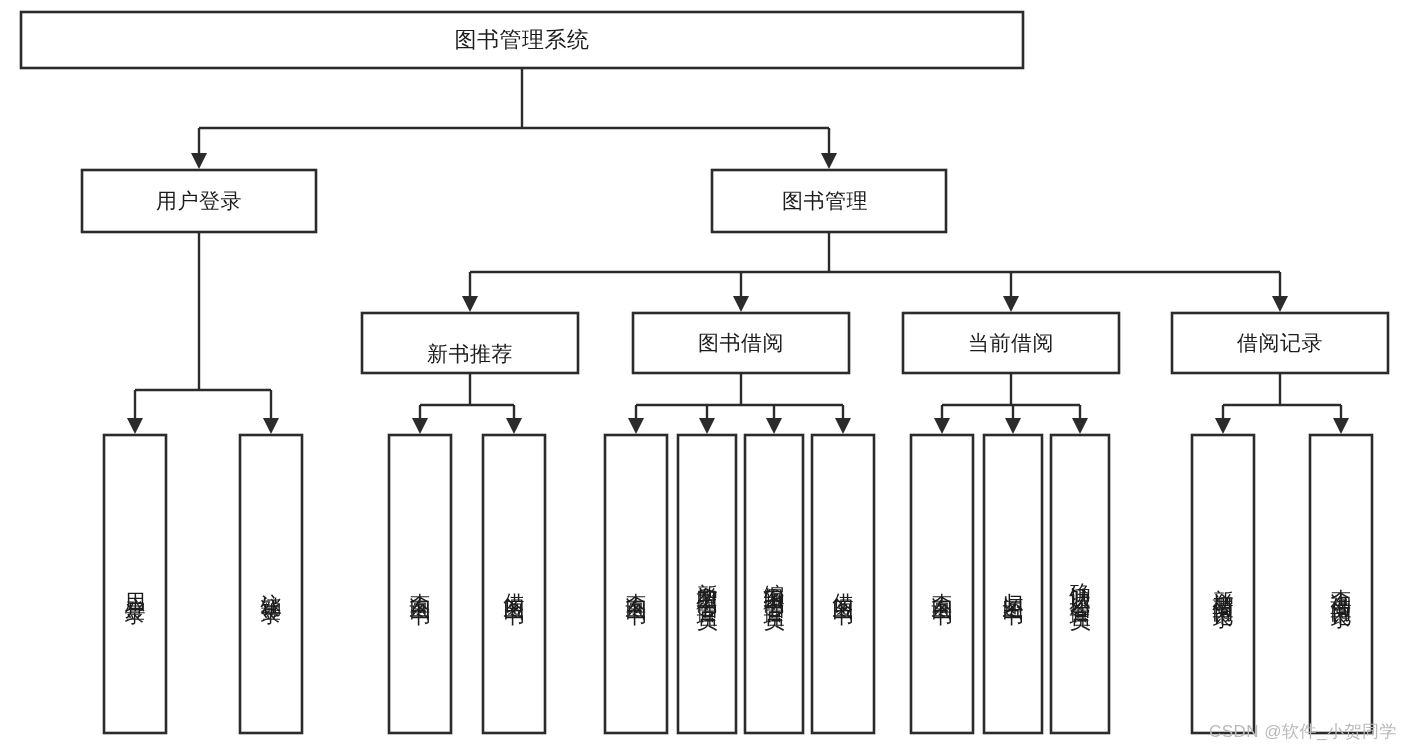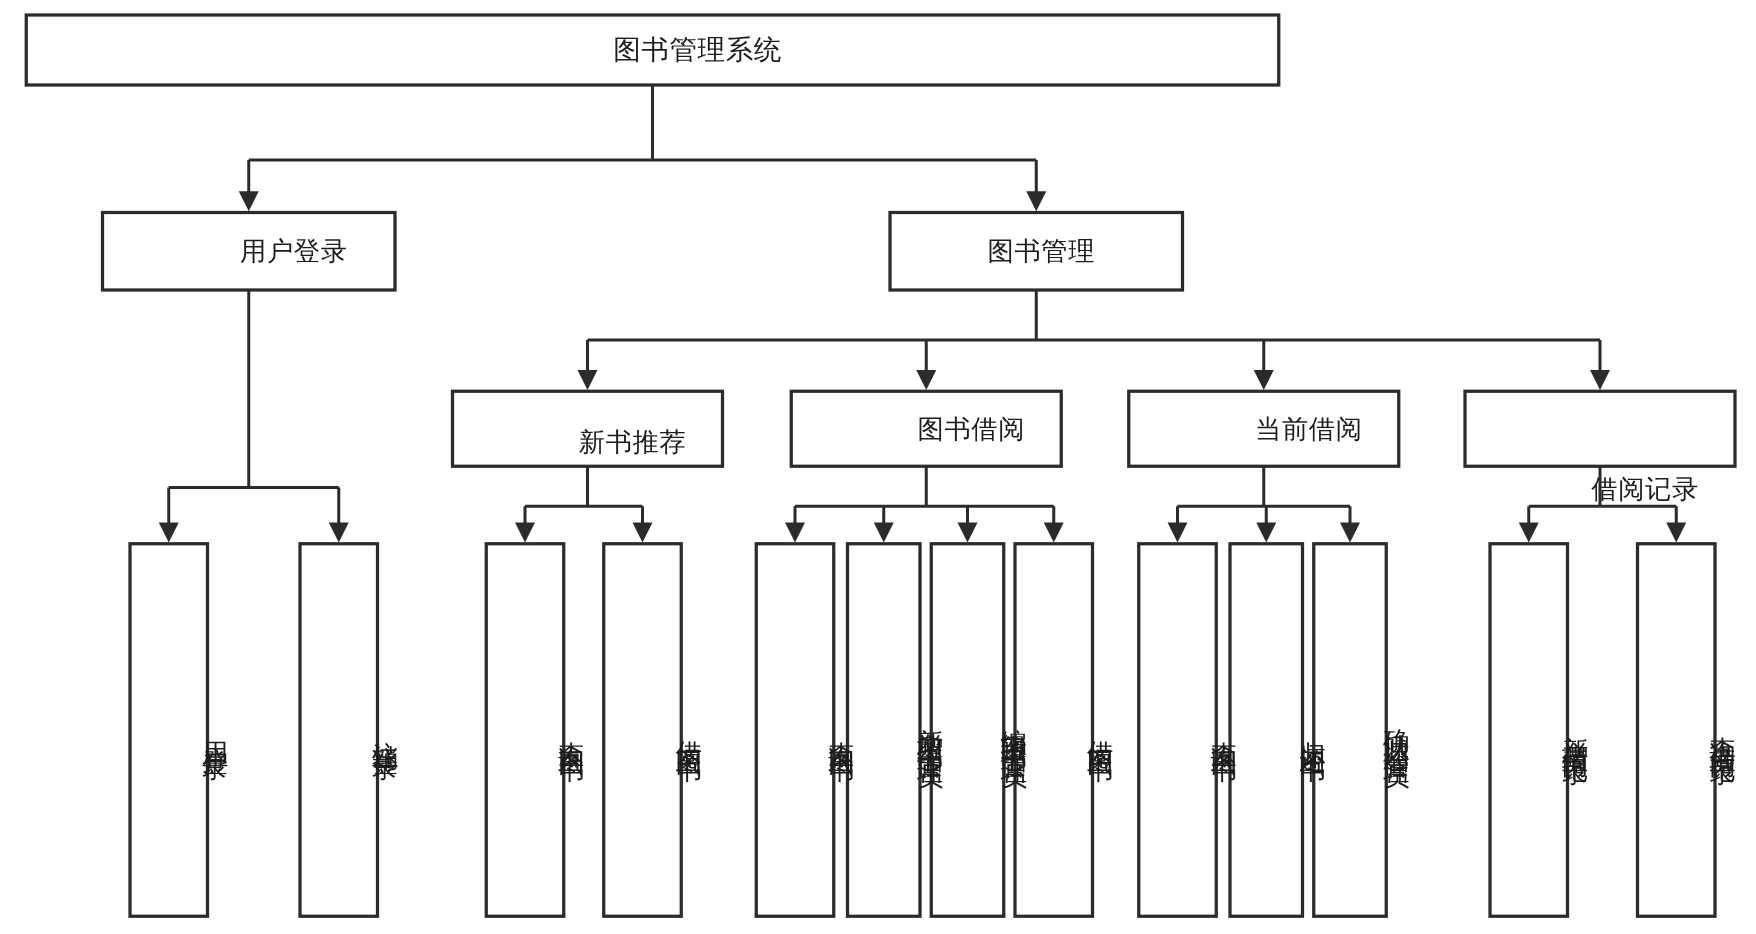--- a/index.html
+++ b/index.html
@@ -15,21 +15,20 @@
   .arrow-head{fill:#2b2b2b;}
   .lbl{
     position:absolute;
     display:flex;align-items:center;justify-content:center;
     color:#1c1c1c;
     font-size:21px;
     letter-spacing:0.5px;
     text-align:center;
     pointer-events:none;
     white-space:nowrap;
-    padding-left:36px;
   }
   .lbl.vert{
     writing-mode:vertical-rl;
     text-orientation:upright;
     letter-spacing:4px;
     font-size:21px;
     white-space:normal;
   }
   .lbl.root{font-size:22px;}
   .watermark{
@@ -118,29 +117,29 @@
       <rect class="box-rect" x="984" y="435" width="58" height="298"></rect>
       <rect class="box-rect" x="1051" y="435" width="58" height="298"></rect>
       <rect class="box-rect" x="1192" y="435" width="62" height="298"></rect>
       <rect class="box-rect" x="1310" y="435" width="62" height="298"></rect>
     </svg>
   <div id="label-layer">
       <div class="lbl root" style="left: 21px; top: 12px; width: 1002px; height: 56px;">图书管理系统</div>
       <div class="hit" title="图书管理系统" style="left: 21px; top: 12px; width: 1002px; height: 56px;"></div>
       <div class="lbl" style="left: 82px; top: 170px; width: 234px; height: 62px;">用户登录</div>
       <div class="hit" title="用户登录" style="left: 82px; top: 170px; width: 234px; height: 62px;"></div>
-      <div class="lbl" style="left: 680px; top: 170px; width: 234px; height: 62px;">图书管理</div>
+      <div class="lbl" style="left: 708px; top: 170px; width: 234px; height: 62px;">图书管理</div>
       <div class="hit" title="图书管理" style="left: 712px; top: 170px; width: 234px; height: 62px;"></div>
       <div class="lbl" style="left: 362px; top: 324px; width: 216px; height: 60px;">新书推荐</div>
       <div class="hit" title="新书推荐" style="left: 362px; top: 313px; width: 216px; height: 60px;"></div>
       <div class="lbl" style="left: 633px; top: 313px; width: 216px; height: 60px; border-radius: 27px;">图书借阅</div>
       <div class="hit" title="图书借阅" style="left: 633px; top: 313px; width: 216px; height: 60px;"></div>
       <div class="lbl" style="left: 903px; top: 313px; width: 216px; height: 60px; text-align: center;">当前借阅</div>
       <div class="hit" title="当前借阅" style="left: 903px; top: 313px; width: 216px; height: 60px;"></div>
-      <div class="lbl" style="left: 1172px; top: 313px; width: 216px; height: 60px; margin-top: 48px;">借阅记录</div>
+      <div class="lbl" style="left: 1172px; top: 313px; width: 216px; height: 60px;">借阅记录</div>
       <div class="hit" title="借阅记录" style="left: 1172px; top: 313px; width: 216px; height: 60px;"></div>
       <div class="lbl vert" style="left: 104px; top: 435px; width: 62px; height: 298px;">用户登录</div>
       <div class="hit" title="用户登录" style="left: 104px; top: 435px; width: 62px; height: 298px;"></div>
       <div class="lbl vert" style="left: 240px; top: 435px; width: 62px; height: 298px;">注销登录</div>
       <div class="hit" title="注销登录" style="left: 240px; top: 435px; width: 62px; height: 298px;"></div>
       <div class="lbl vert" style="left: 389px; top: 435px; width: 62px; height: 298px;">查询图书</div>
       <div class="hit" title="查询图书" style="left: 389px; top: 435px; width: 62px; height: 298px;"></div>
       <div class="lbl vert" style="left: 483px; top: 435px; width: 62px; height: 298px;">借阅图书</div>
       <div class="hit" title="借阅图书" style="left: 483px; top: 435px; width: 62px; height: 298px;"></div>
       <div class="lbl vert" style="left: 605px; top: 435px; width: 62px; height: 298px;">查询图书</div>
@@ -155,13 +154,14 @@
       <div class="hit" title="查询图书" style="left: 911px; top: 435px; width: 62px; height: 298px;"></div>
       <div class="lbl vert" style="left: 984px; top: 435px; width: 58px; height: 298px;">归还图书</div>
       <div class="hit" title="归还图书" style="left: 984px; top: 435px; width: 58px; height: 298px;"></div>
       <div class="lbl vert" style="left: 1051px; top: 435px; width: 58px; height: 298px;">确认归还（管理员）</div>
       <div class="hit" title="确认归还（管理员）" style="left: 1051px; top: 435px; width: 58px; height: 298px;"></div>
       <div class="lbl vert" style="left: 1192px; top: 435px; width: 62px; height: 298px;">新增借阅记录</div>
       <div class="hit" title="新增借阅记录" style="left: 1192px; top: 435px; width: 62px; height: 298px;"></div>
       <div class="lbl vert" style="left: 1310px; top: 435px; width: 62px; height: 298px;">查询借阅记录</div>
       <div class="hit" title="查询借阅记录" style="left: 1310px; top: 435px; width: 62px; height: 298px;"></div>
     </div>
+  <div class="watermark">CSDN @软件_小贺同学</div>
 </div>
 
 </body></html>

